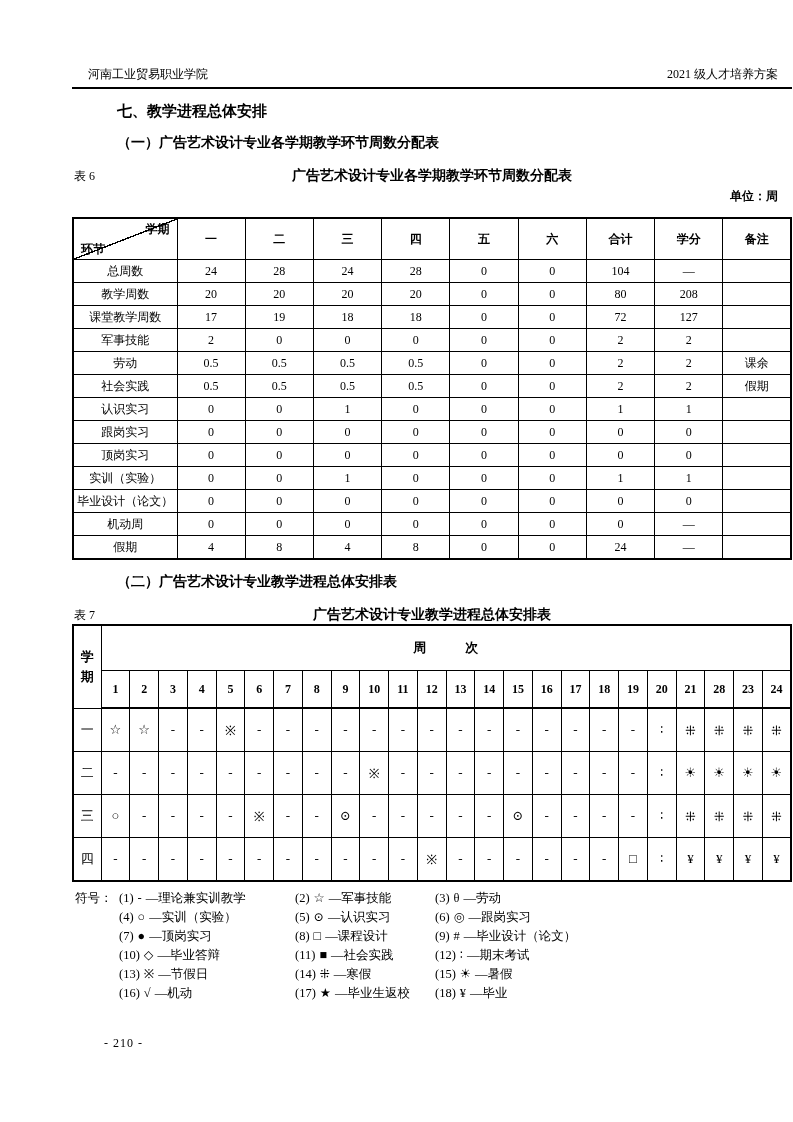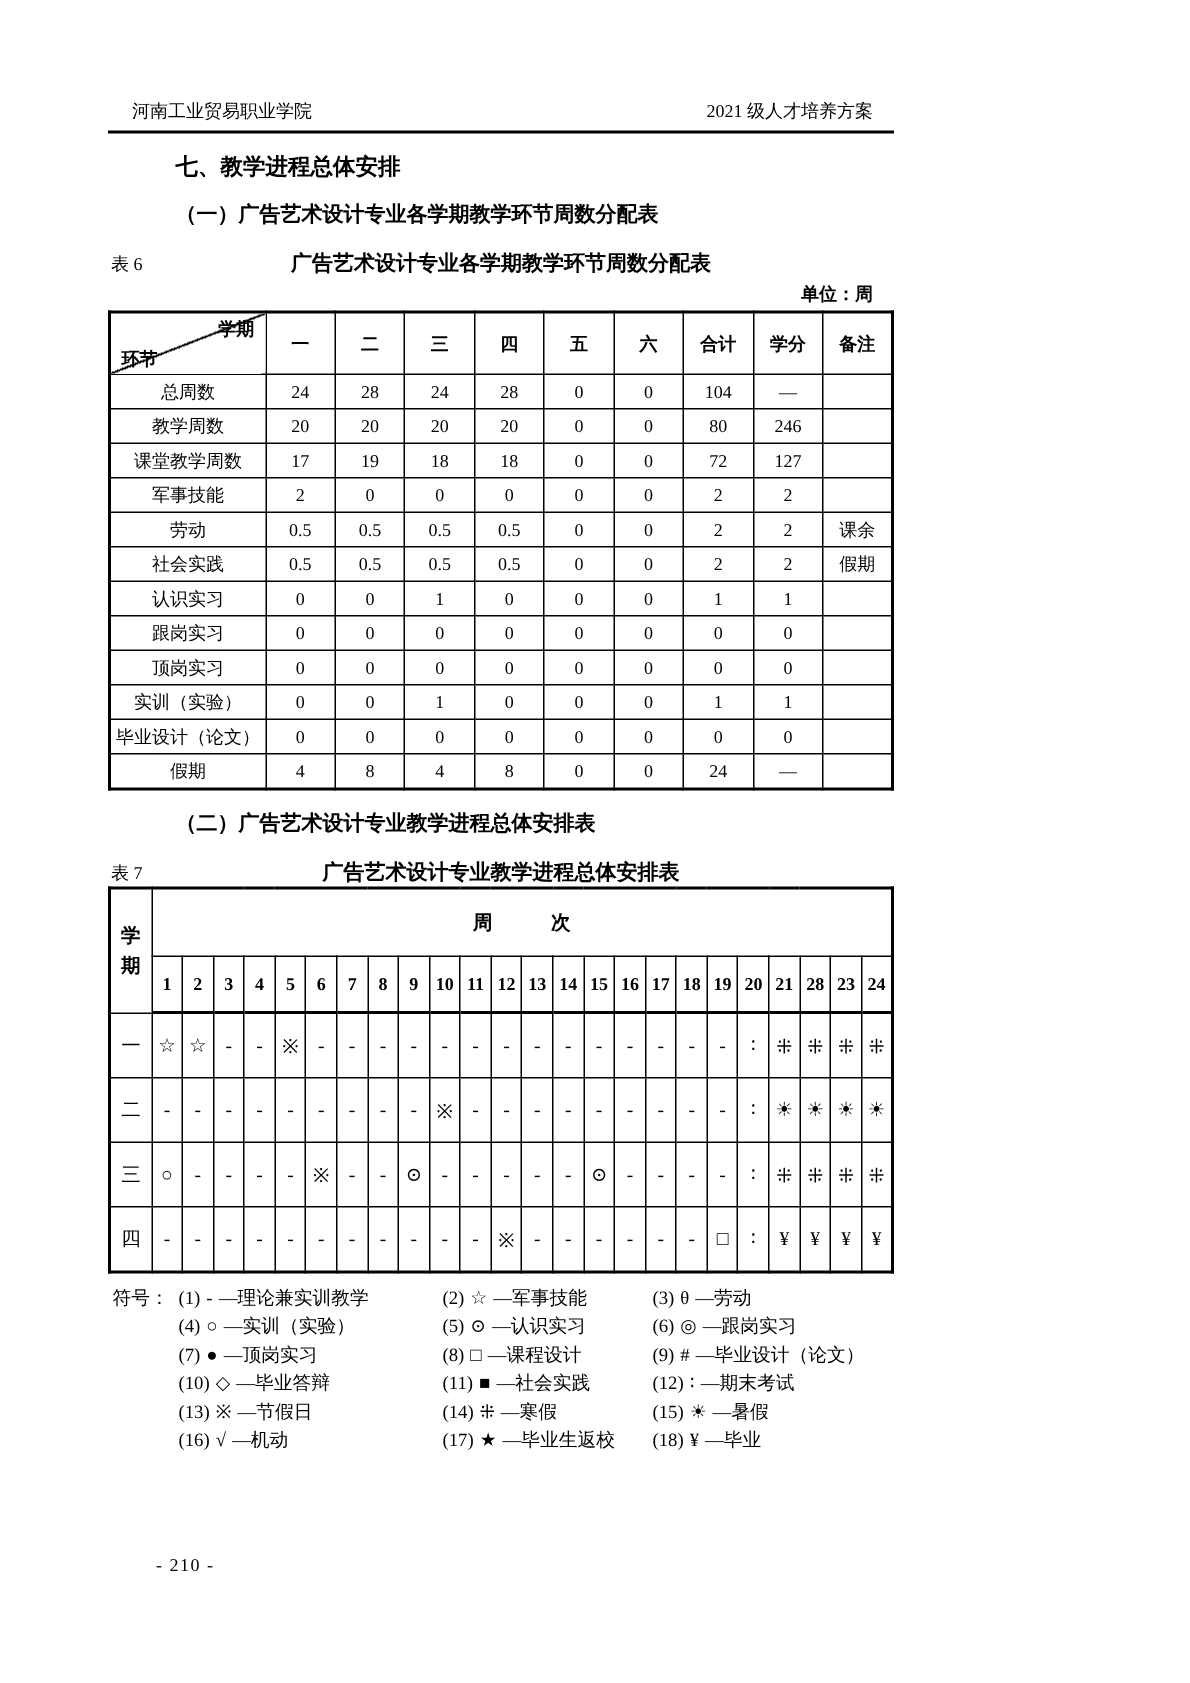--- a/index.html
+++ b/index.html
@@ -1,30 +1,30 @@
 <!DOCTYPE html>
 <html><head>
 <meta charset="utf-8">
 <style>
   html,body{margin:0;padding:0;background:#e8e8e8;}
   .page{position:relative;width:793px;height:1122px;background:#ffffff;margin:0 auto;
         font-family:"Liberation Serif","DejaVu Serif",serif;color:#000;overflow:hidden;}
-  .content{position:absolute;left:72px;top:66px;width:524px;}
+  .content{position:absolute;left:72px;top:66px;width:720px;}
 
   
   .doc-header{display:flex;justify-content:space-between;align-items:flex-end;
               font-size:12px;padding:0 14px 4px 16px;border-bottom:2px solid #000;}
 
   .h1{margin:13px 0 0 45px;font-size:15px;font-weight:bold;}
   .h2{margin:13px 0 0 45px;font-size:14px;font-weight:bold;}
 
   .caption{position:relative;margin-top:15px;height:18px;}
   .caption .tbl-label{position:absolute;left:2px;bottom:0;font-size:12px;text-align:center;}
   .caption .tbl-title{display:block;text-align:center;font-size:14px;font-weight:bold;}
-  .unit{text-align:right;font-size:12px;font-weight:bold;padding:3px 14px 2px 0;}
+  .unit{text-align:right;font-size:12px;font-weight:bold;padding:3px 14px 12px 0;}
 
   table{width:100%;border-collapse:collapse;table-layout:fixed;}
   table.bordered{border:2px solid #000;}
   .bordered th,.bordered td{border:1px solid #000;padding:0;text-align:center;
         font-size:12px;font-weight:normal;overflow:hidden;}
 
   
   #t6 td,#t6 th{height:22px;line-height:22px;}
   #t6 thead th{height:40px;font-weight:bold;}
   .diag{position:relative;background:
@@ -115,21 +115,21 @@
           </tr>
           <tr>
             <th>教学周数</th>
             <td>20</td>
             <td>20</td>
             <td>20</td>
             <td>20</td>
             <td>0</td>
             <td>0</td>
             <td>80</td>
-            <td>246</td>
+            <td>208</td>
             <td></td>
           </tr>
           <tr>
             <th>课堂教学周数</th>
             <td>17</td>
             <td>19</td>
             <td>18</td>
             <td>18</td>
             <td>0</td>
             <td>0</td>
@@ -224,20 +224,32 @@
           <tr>
             <th>毕业设计（论文）</th>
             <td>0</td>
             <td>0</td>
             <td>0</td>
             <td>0</td>
             <td>0</td>
             <td>0</td>
             <td>0</td>
             <td>0</td>
+            <td></td>
+          </tr>
+          <tr>
+            <th>机动周</th>
+            <td>0</td>
+            <td>0</td>
+            <td>0</td>
+            <td>0</td>
+            <td>0</td>
+            <td>0</td>
+            <td>0</td>
+            <td>—</td>
             <td></td>
           </tr>
           <tr>
             <th>假期</th>
             <td>4</td>
             <td>8</td>
             <td>4</td>
             <td>8</td>
             <td>0</td>
             <td>0</td>

